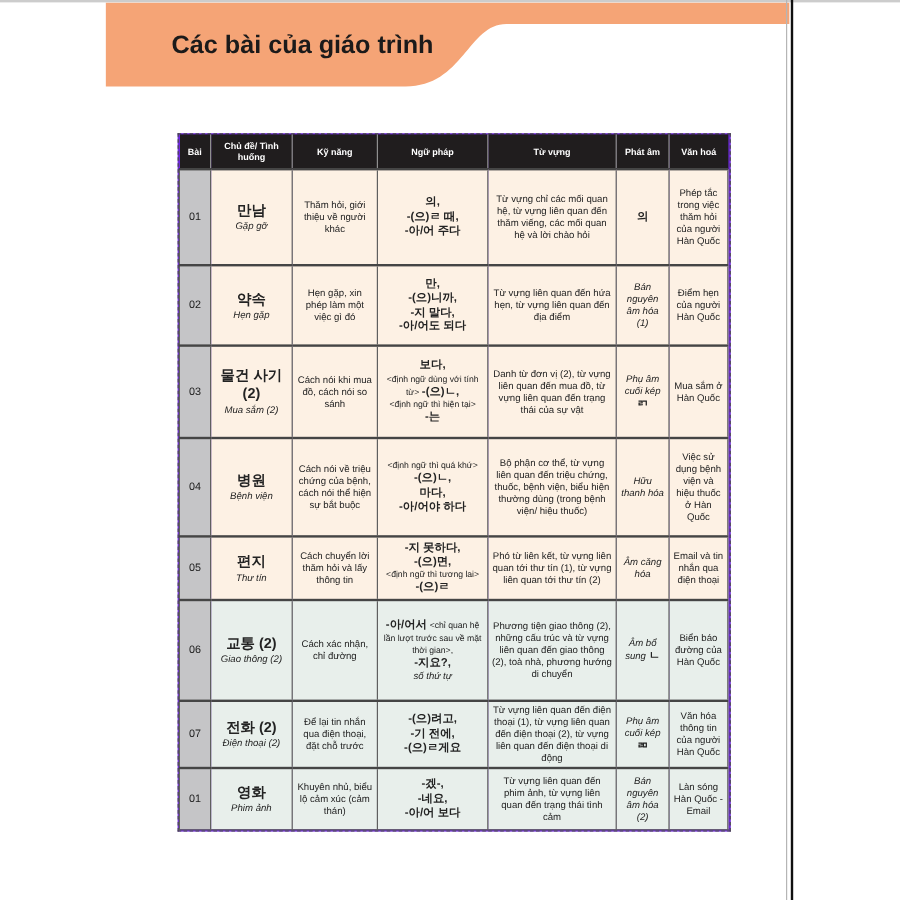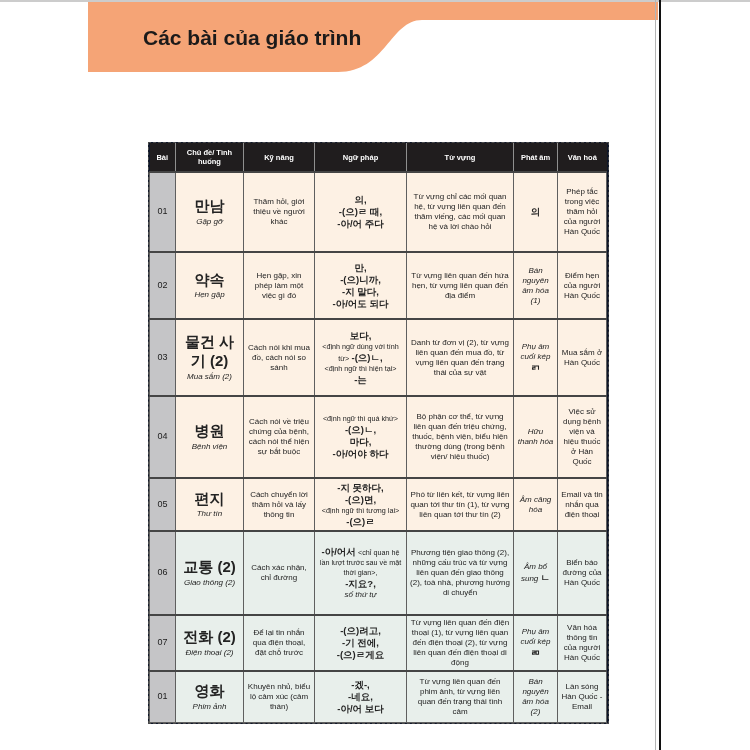--- a/index.html
+++ b/index.html
@@ -13,21 +13,21 @@
   .page-line-soft{position:absolute;left:655px;top:0;width:1px;height:750px;background:#b5b5b5;}
   .page-line{position:absolute;left:659px;top:0;width:2px;height:750px;background:#101010;}
   .banner{position:absolute;left:88px;top:2px;width:570px;height:72px;}
   .banner svg{display:block;}
   .page-title{
     position:absolute;left:143px;top:26px;
     font-size:21px;font-weight:bold;color:#1b1a1a;letter-spacing:0px;
   }
   .table-wrap{
     position:absolute;left:148px;top:111px;width:459px;
-    border:1px dashed #4a4a4a;background:#0f172a;margin-top:31px;
+    border:1px dashed #4a4a4a;background:#6d28d9;
   }
   table{border-collapse:collapse;table-layout:fixed;width:457px;}
   col.c-no{width:26px;}
   col.c-topic{width:68px;}
   col.c-skill{width:71px;}
   col.c-gram{width:92px;}
   col.c-vocab{width:107px;}
   col.c-pron{width:44px;}
   col.c-cult{width:49px;}
   th{
@@ -36,21 +36,21 @@
   }
   th:first-child{border-left:none;}
   td{
     border:1px solid #5f5f5f;border-top:2px solid #454545;
     font-size:8px;line-height:1.25;text-align:center;vertical-align:middle;
     padding:2px 3px;color:#232323;
   }
   tr.tone-cream td{background:#fdf1e4;}
   tr.tone-mint td{background:#e8efeb;}
   tr td.no-cell{background:#c5c5c7;font-weight:normal;font-size:9px;color:#1c1c1c;}
-  td.topic-cell .ko{font-weight:bold;font-size:15px;margin-bottom:1px;}
+  td.topic-cell .ko{font-weight:bold;font-size:12px;margin-bottom:1px;}
   td.topic-cell .vi{font-size:8px;font-style:italic;}
   .seg-ko{font-weight:bold;font-size:9.5px;}
   .seg-note{font-size:7.2px;}
   .seg-plain{font-size:8px;font-style:italic;}
   tr.r1{height:80px;} tr.r2{height:67px;} tr.r3{height:77px;}
   tr.r4{height:82px;} tr.r5{height:53px;} tr.r6{height:84px;}
   tr.r7{height:50px;} tr.r8{height:51px;}
 </style>
 </head>
 <body>

